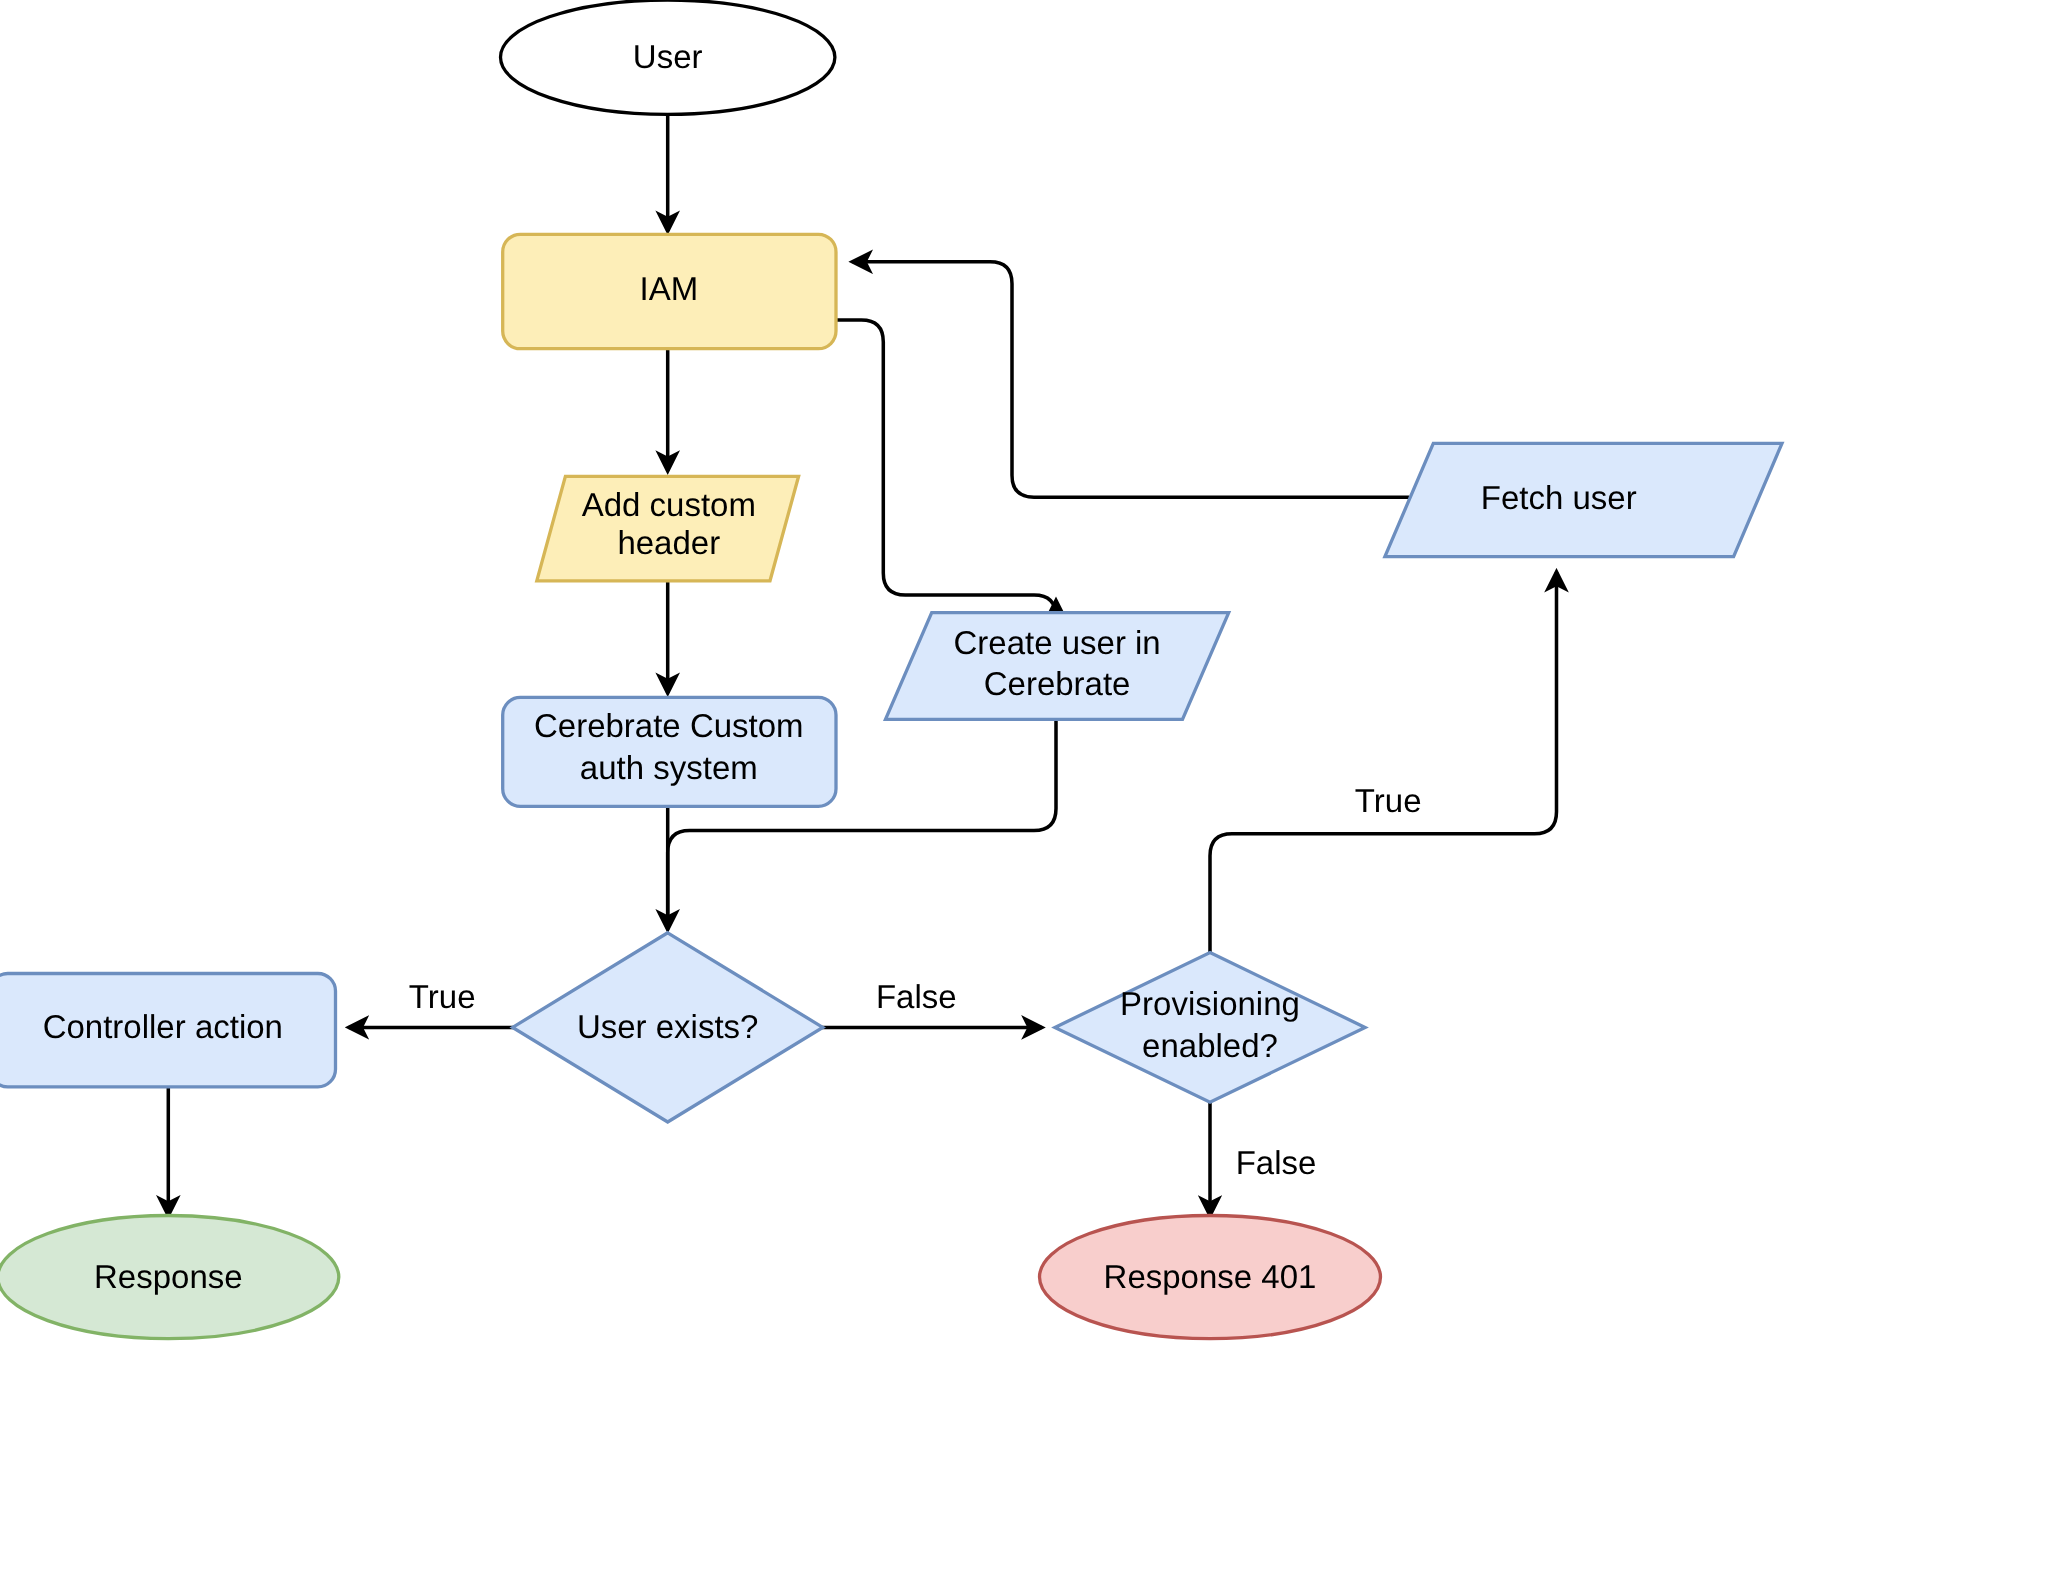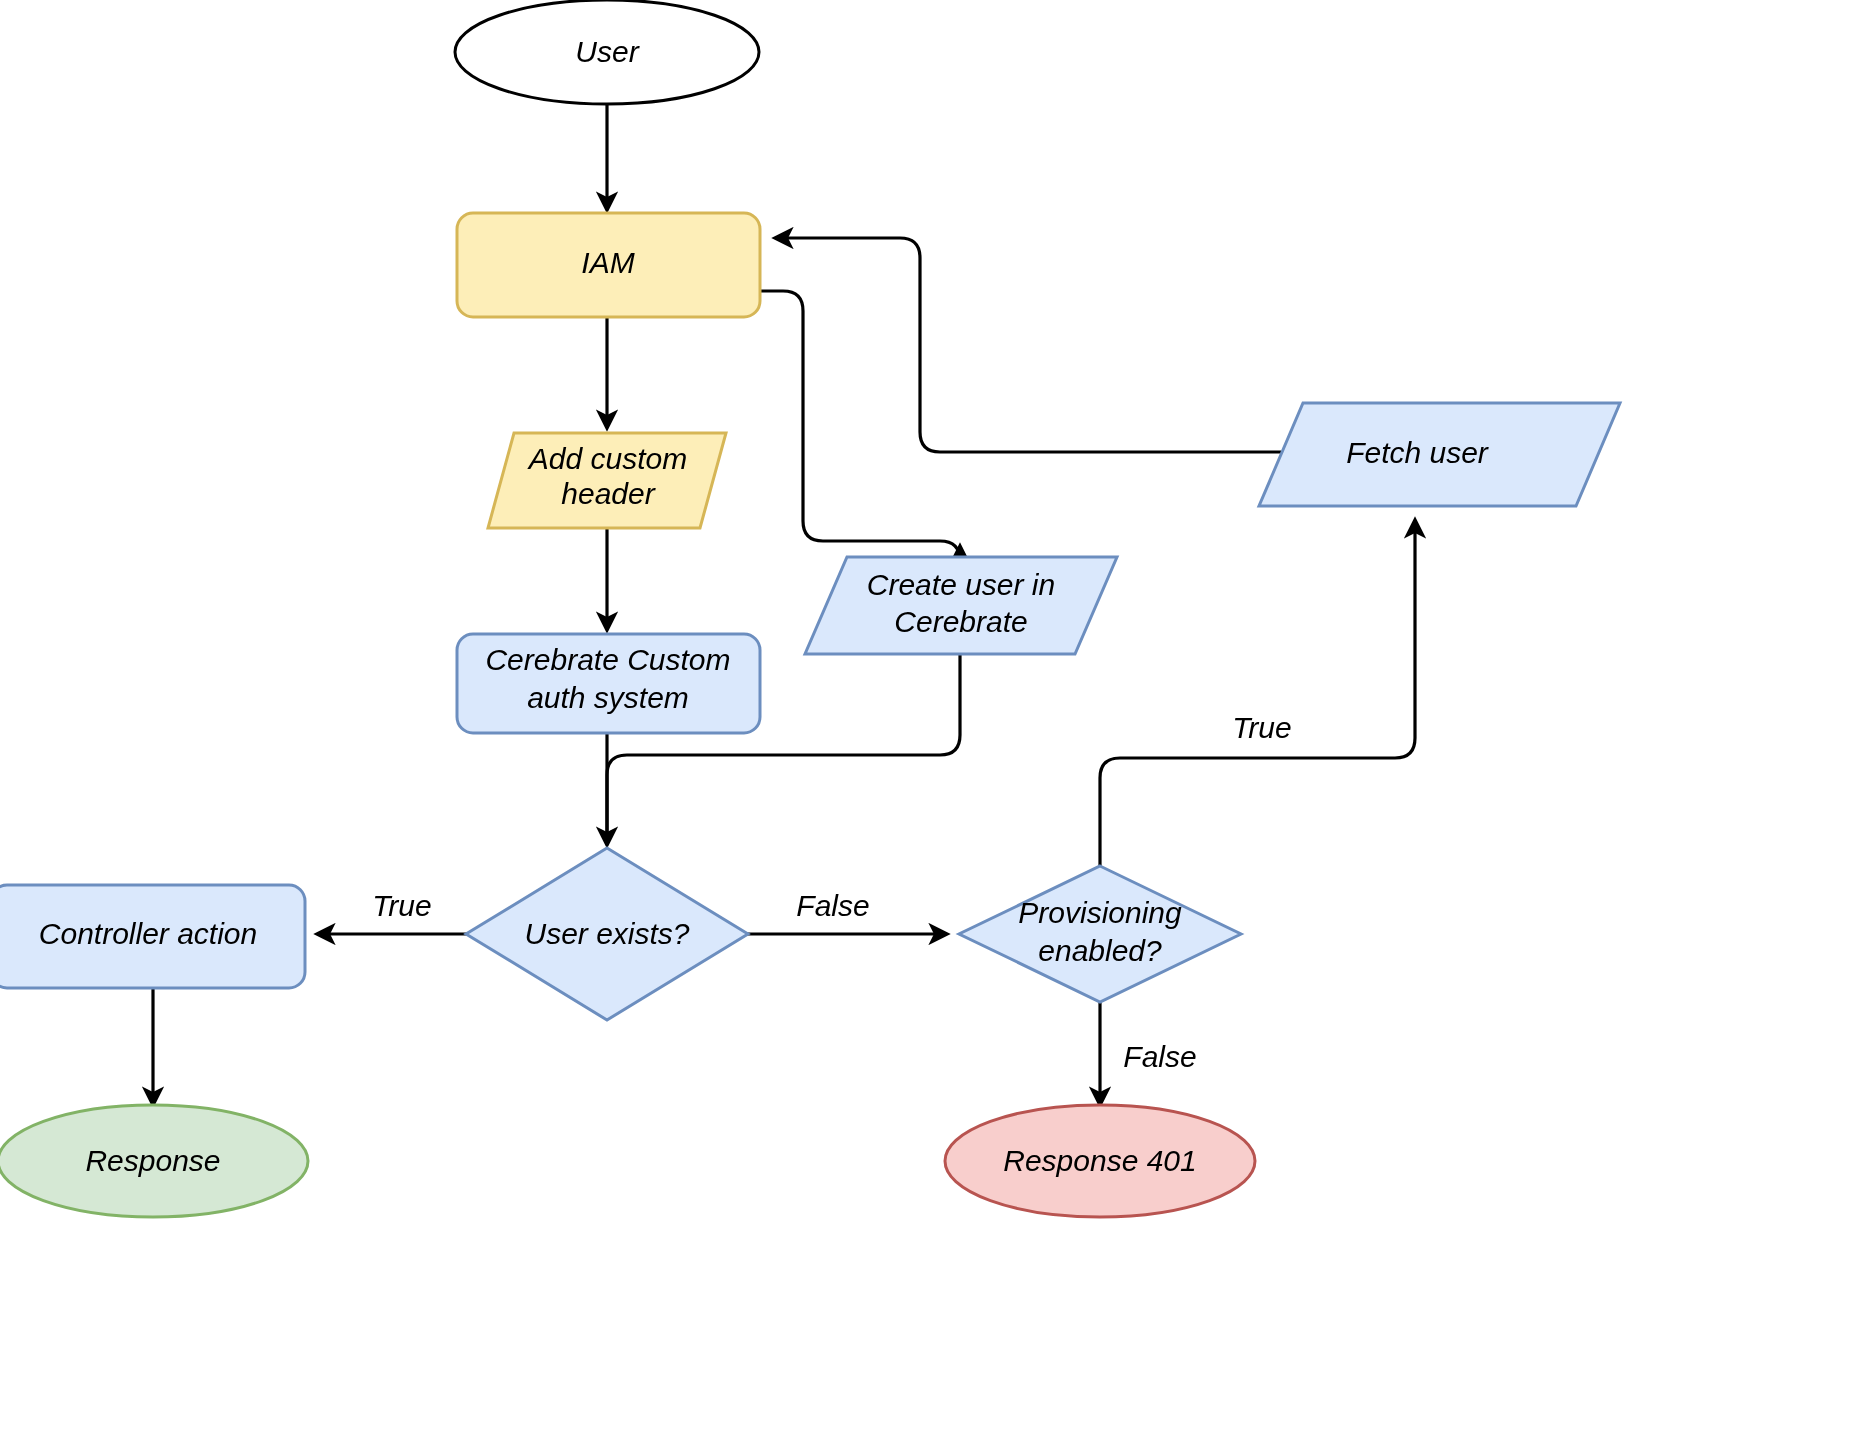--- a/index.html
+++ b/index.html
@@ -7,21 +7,20 @@
     padding: 0;
     background: #ffffff;
   }
   #canvas {
     position: relative;
     width: 1863px;
     height: 1443px;
     background: #ffffff;
     overflow: hidden;
     font-family: "Liberation Sans", sans-serif;
-    font-style: italic;
   }
   #flow-svg {
     position: absolute;
     top: 0;
     left: 0;
     width: 1863px;
     height: 1443px;
   }
   .node-label {
     font-family: "Liberation Sans", sans-serif;

